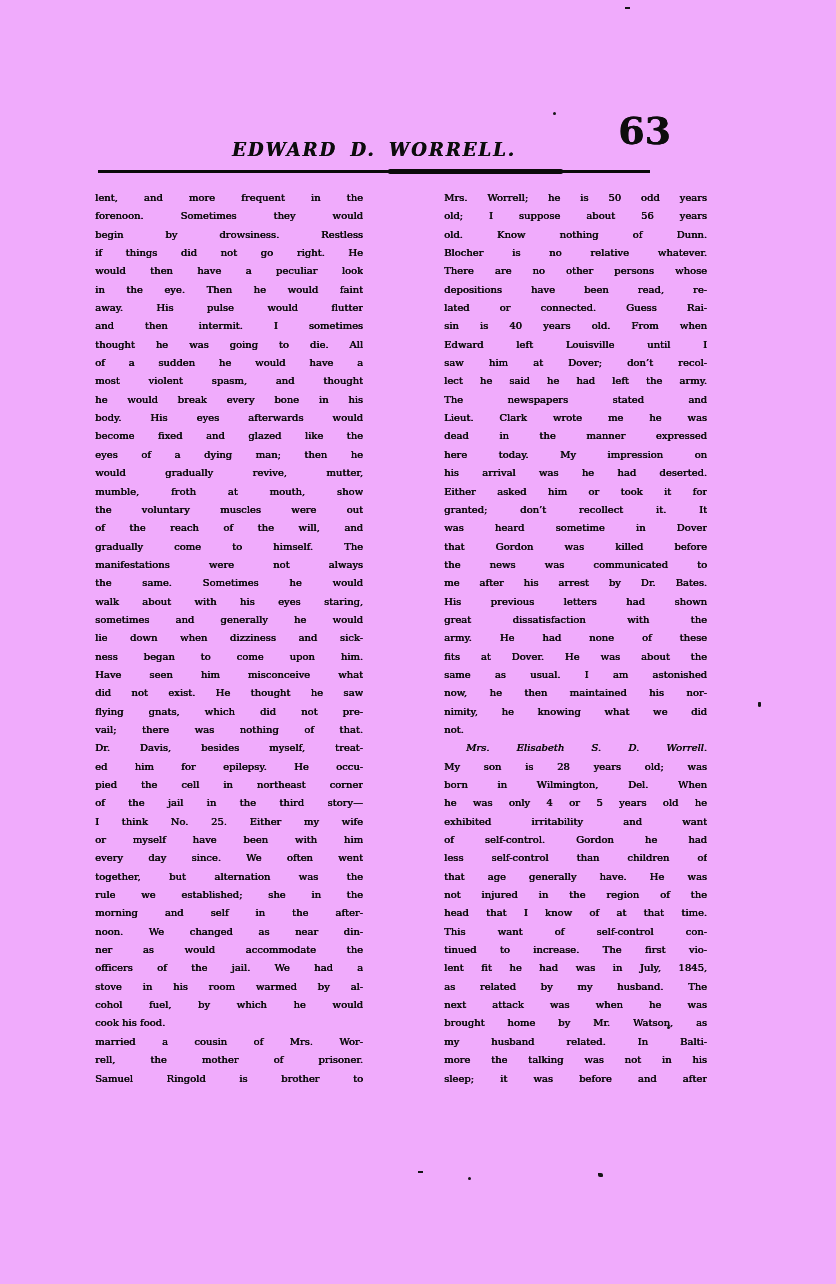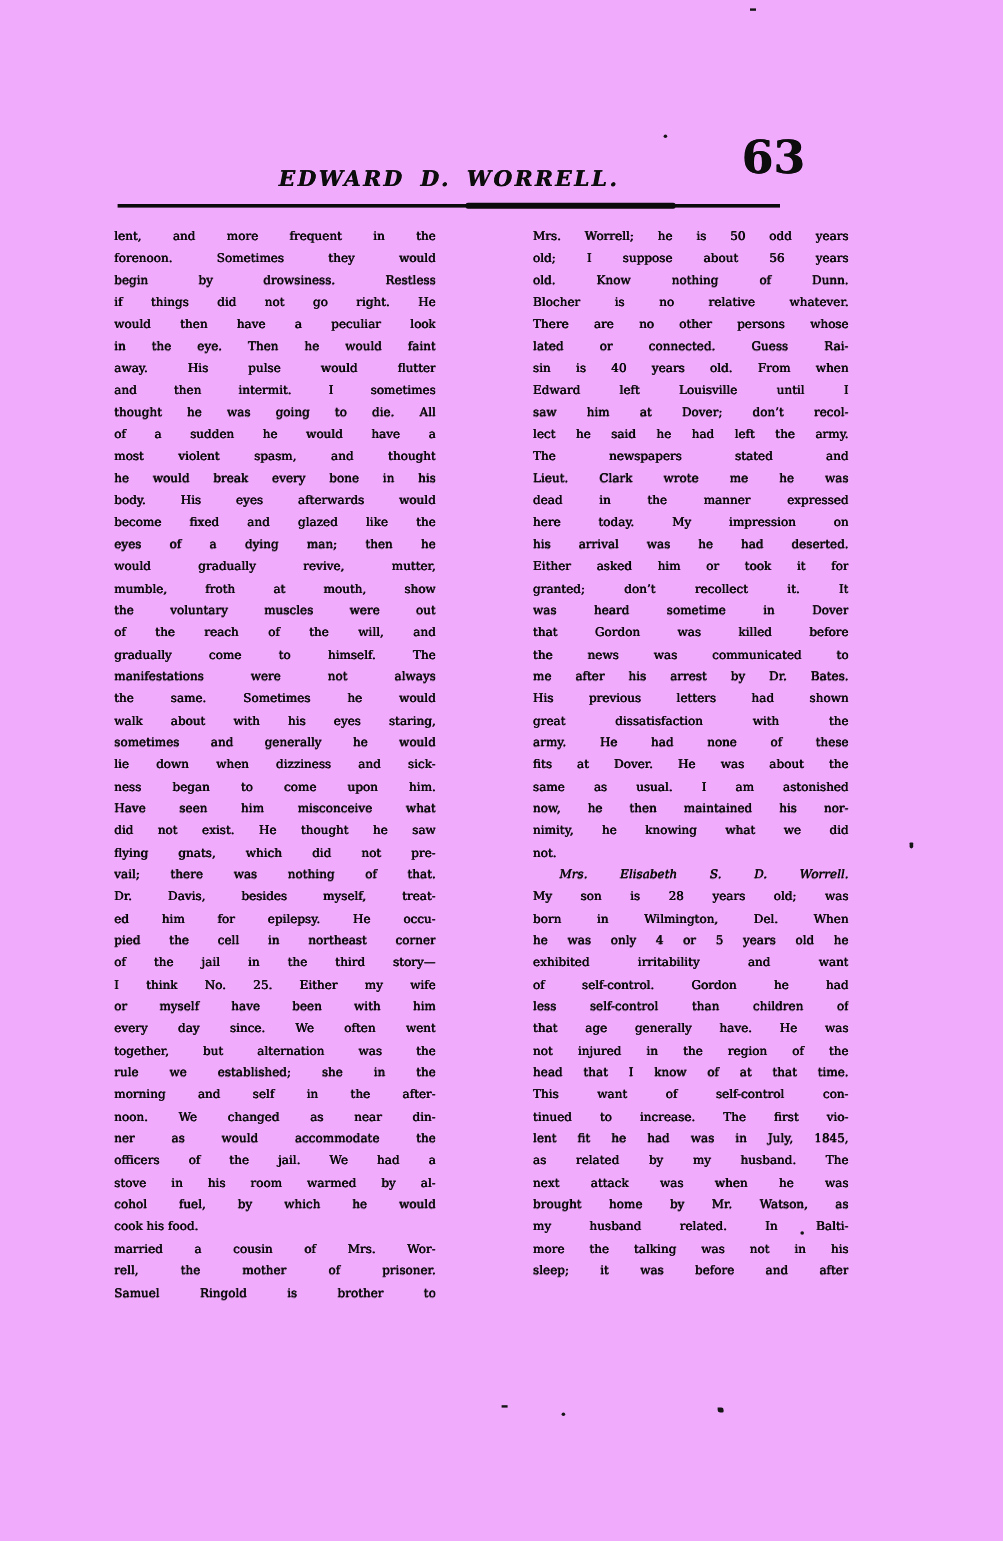--- a/index.html
+++ b/index.html
@@ -117,20 +117,21 @@
       <div class="line">married a cousin of Mrs. Wor-</div>
       <div class="line">rell, the mother of prisoner.</div>
       <div class="line">Samuel Ringold is brother to</div>
     </div>
   <div class="column right" id="col-right">
       <div class="line">Mrs. Worrell; he is 50 odd years</div>
       <div class="line">old; I suppose about 56 years</div>
       <div class="line">old. Know nothing of Dunn.</div>
       <div class="line">Blocher is no relative whatever.</div>
       <div class="line">There are no other persons whose</div>
+      <div class="line">depositions have been read, re-</div>
       <div class="line">lated or connected. Guess Rai-</div>
       <div class="line">sin is 40 years old. From when</div>
       <div class="line">Edward left Louisville until I</div>
       <div class="line">saw him at Dover; don’t recol-</div>
       <div class="line">lect he said he had left the army.</div>
       <div class="line">The newspapers stated and</div>
       <div class="line">Lieut. Clark wrote me he was</div>
       <div class="line">dead in the manner expressed</div>
       <div class="line">here today. My impression on</div>
       <div class="line">his arrival was he had deserted.</div>

